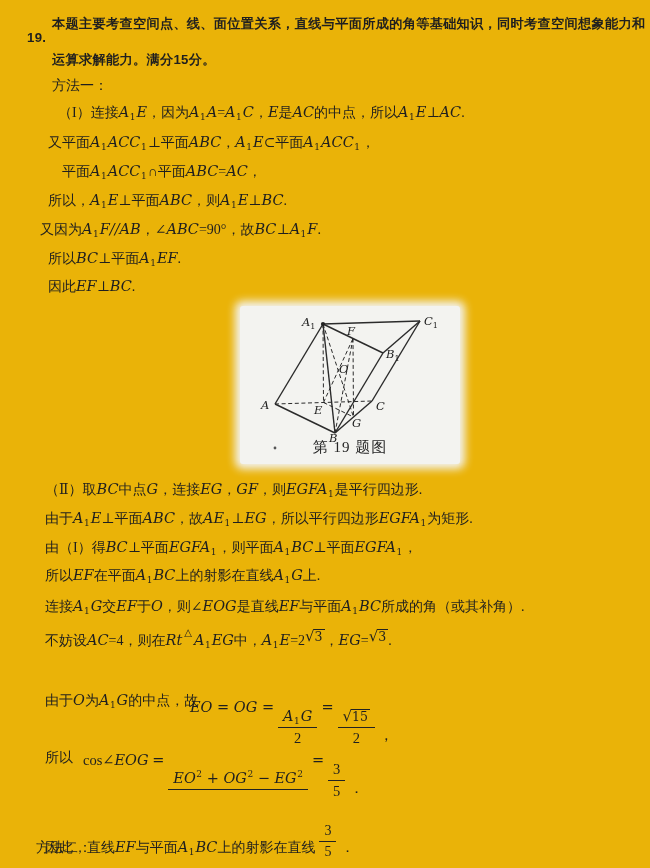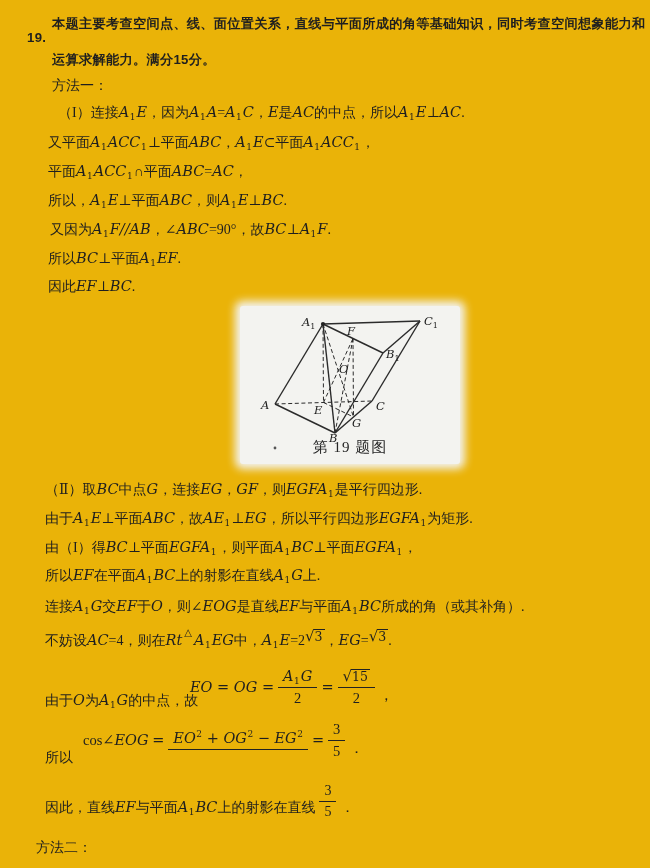--- a/index.html
+++ b/index.html
@@ -10,21 +10,21 @@
   .line.b .t{font-family:"Liberation Sans","DejaVu Sans",sans-serif;font-weight:700;}
   .m{font-family:"DejaVu Serif","Liberation Serif",serif;font-style:italic;font-size:14.5px;}
   sub.sb{font-family:"DejaVu Serif",serif;font-style:normal;font-size:9px;vertical-align:-3px;margin:0 1px 0 .5px;line-height:0;}
   sup.sp{font-family:"DejaVu Serif",serif;font-style:normal;font-size:9px;vertical-align:6px;margin-left:.5px;line-height:0;}
   .rad{display:inline-block;position:relative;top:-4px;font-style:normal;white-space:nowrap;line-height:1;}
   .rad .rs{font-family:"DejaVu Serif",serif;font-size:15px;}
   .rad .rn{display:inline-block;font-family:"DejaVu Serif",serif;font-size:12.5px;border-top:1.2px solid #222;margin-left:-1px;padding:1px 2px 0 1px;}
   .fnum .rad{top:0;}
   .tri{position:relative;top:-9px;font-size:10px;font-family:"DejaVu Sans","Liberation Sans",sans-serif;margin:0 2px;font-style:normal;}
   .fraction{display:inline-block;text-align:center;vertical-align:middle;margin:0 4px;line-height:1.15;}
-  .fraction .fnum{display:block;border-bottom:1.15px solid #222;padding:0 5px 2px;}
+  .fraction .fnum{display:block;border-bottom:1.15px solid #222;padding:0 5px 2px;margin-top:40px;}
   .fraction .fden{display:block;padding-top:2px;}
   .formula{position:absolute;display:flex;align-items:center;font-size:14.5px;white-space:nowrap;}
   .formula .fpart{display:inline-block;}
   .formula .fr-tail{align-self:flex-end;padding-bottom:1px;}
   #conclusion{position:absolute;display:flex;align-items:flex-end;font-size:14px;white-space:nowrap;}
   #conclusion .ctext{padding-bottom:3px;}
   #conclusion .fr-tail{padding-bottom:3px;}
   #figure{position:absolute;left:240px;top:306px;width:220px;height:158px;background:#f3f3f0;border-radius:3px;box-shadow:0 0 8px 5px #f3f3f0;}
   #figure svg{position:absolute;left:0;top:0;}
   #figcap{position:absolute;left:0;top:132px;width:100%;text-align:center;font-size:15px;letter-spacing:1px;color:#262626;font-family:Liberation Serif, serif;}
@@ -33,23 +33,23 @@
 <body>
 
 <div id="page">
   <div id="lines">
       <div class="line b" style="left: 27px; top: 29px;"><span class="t">19.</span></div>
       <div class="line b" style="left: 52px; top: 15px;"><span class="t">本题主要考查空间点、线、面位置关系，直线与平面所成的角等基础知识，同时考查空间想象能力和</span></div>
       <div class="line b" style="left: 52px; top: 51px;"><span class="t">运算求解能力。满分15分。</span></div>
       <div class="line" style="left: 52px; top: 77px;"><span class="t">方法一：</span></div>
       <div class="line" style="left: 58px; top: 104px;"><span class="t">（I）连接</span><span class="m">A</span><sub class="sb">1</sub><span class="m">E</span><span class="t">，因为</span><span class="m">A</span><sub class="sb">1</sub><span class="m">A</span><span class="t">=</span><span class="m">A</span><sub class="sb">1</sub><span class="m">C</span><span class="t">，</span><span class="m">E</span><span class="t">是</span><span class="m">AC</span><span class="t">的中点，所以</span><span class="m">A</span><sub class="sb">1</sub><span class="m">E</span><span class="t">⊥</span><span class="m">AC</span><span class="t">.</span></div>
       <div class="line" style="left: 48px; top: 134px;"><span class="t">又平面</span><span class="m">A</span><sub class="sb">1</sub><span class="m">ACC</span><sub class="sb">1</sub><span class="t">⊥平面</span><span class="m">ABC</span><span class="t">，</span><span class="m">A</span><sub class="sb">1</sub><span class="m">E</span><span class="t">⊂平面</span><span class="m">A</span><sub class="sb">1</sub><span class="m">ACC</span><sub class="sb">1</sub><span class="t">，</span></div>
-      <div class="line" style="left: 48px; top: 163px; text-align: center;"><span class="t">平面</span><span class="m">A</span><sub class="sb">1</sub><span class="m">ACC</span><sub class="sb">1</sub><span class="t">∩平面</span><span class="m">ABC</span><span class="t">=</span><span class="m">AC</span><span class="t">，</span></div>
+      <div class="line" style="left: 62px; top: 163px; text-align: center;"><span class="t">平面</span><span class="m">A</span><sub class="sb">1</sub><span class="m">ACC</span><sub class="sb">1</sub><span class="t">∩平面</span><span class="m">ABC</span><span class="t">=</span><span class="m">AC</span><span class="t">，</span></div>
       <div class="line" style="left: 48px; top: 192px;"><span class="t">所以，</span><span class="m">A</span><sub class="sb">1</sub><span class="m">E</span><span class="t">⊥平面</span><span class="m">ABC</span><span class="t">，则</span><span class="m">A</span><sub class="sb">1</sub><span class="m">E</span><span class="t">⊥</span><span class="m">BC</span><span class="t">.</span></div>
-      <div class="line" style="left: 50px; top: 221px;"><span class="t">又因为</span><span class="m">A</span><sub class="sb">1</sub><span class="m">F//AB</span><span class="t">，∠</span><span class="m">ABC</span><span class="t">=90°，故</span><span class="m">BC</span><span class="t">⊥</span><span class="m">A</span><sub class="sb">1</sub><span class="m">F</span><span class="t">.</span></div>
+      <div class="line" style="left: 40px; top: 221px;"><span class="t">又因为</span><span class="m">A</span><sub class="sb">1</sub><span class="m">F//AB</span><span class="t">，∠</span><span class="m">ABC</span><span class="t">=90°，故</span><span class="m">BC</span><span class="t">⊥</span><span class="m">A</span><sub class="sb">1</sub><span class="m">F</span><span class="t">.</span></div>
       <div class="line" style="left: 48px; top: 250px;"><span class="t">所以</span><span class="m">BC</span><span class="t">⊥平面</span><span class="m">A</span><sub class="sb">1</sub><span class="m">EF</span><span class="t">.</span></div>
       <div class="line" style="left: 48px; top: 278px;"><span class="t">因此</span><span class="m">EF</span><span class="t">⊥</span><span class="m">BC</span><span class="t">.</span></div>
       <div class="line" style="left: 45px; top: 481px;"><span class="t">（Ⅱ）取</span><span class="m">BC</span><span class="t">中点</span><span class="m">G</span><span class="t">，连接</span><span class="m">EG</span><span class="t">，</span><span class="m">GF</span><span class="t">，则</span><span class="m">EGFA</span><sub class="sb">1</sub><span class="t">是平行四边形.</span></div>
       <div class="line" style="left: 45px; top: 510px;"><span class="t">由于</span><span class="m">A</span><sub class="sb">1</sub><span class="m">E</span><span class="t">⊥平面</span><span class="m">ABC</span><span class="t">，故</span><span class="m">AE</span><sub class="sb">1</sub><span class="t">⊥</span><span class="m">EG</span><span class="t">，所以平行四边形</span><span class="m">EGFA</span><sub class="sb">1</sub><span class="t">为矩形.</span></div>
       <div class="line" style="left: 45px; top: 539px;"><span class="t">由（I）得</span><span class="m">BC</span><span class="t">⊥平面</span><span class="m">EGFA</span><sub class="sb">1</sub><span class="t">，则平面</span><span class="m">A</span><sub class="sb">1</sub><span class="m">BC</span><span class="t">⊥平面</span><span class="m">EGFA</span><sub class="sb">1</sub><span class="t">，</span></div>
       <div class="line" style="left: 45px; top: 567px;"><span class="t">所以</span><span class="m">EF</span><span class="t">在平面</span><span class="m">A</span><sub class="sb">1</sub><span class="m">BC</span><span class="t">上的射影在直线</span><span class="m">A</span><sub class="sb">1</sub><span class="m">G</span><span class="t">上.</span></div>
       <div class="line" style="left: 45px; top: 598px;"><span class="t">连接</span><span class="m">A</span><sub class="sb">1</sub><span class="m">G</span><span class="t">交</span><span class="m">EF</span><span class="t">于</span><span class="m">O</span><span class="t">，则∠</span><span class="m">EOG</span><span class="t">是直线</span><span class="m">EF</span><span class="t">与平面</span><span class="m">A</span><sub class="sb">1</sub><span class="m">BC</span><span class="t">所成的角（或其补角）.</span></div>
       <div class="line" style="left: 45px; top: 632px;"><span class="t">不妨设</span><span class="m">AC</span><span class="t">=4，则在</span><span class="m">Rt</span><span class="tri">△</span><span class="m">A</span><sub class="sb">1</sub><span class="m">EG</span><span class="t">中，</span><span class="m">A</span><sub class="sb">1</sub><span class="m">E</span><span class="t">=2</span><span class="rad"><span class="rs">√</span><span class="rn">3</span></span><span class="t">，</span><span class="m">EG</span><span class="t">=</span><span class="rad"><span class="rs">√</span><span class="rn">3</span></span><span class="t">.</span></div>
       <div class="line" style="left: 45px; top: 692px;"><span class="t">由于</span><span class="m">O</span><span class="t">为</span><span class="m">A</span><sub class="sb">1</sub><span class="m">G</span><span class="t">的中点，故</span></div>
       <div class="line" style="left: 45px; top: 749px;"><span class="t">所以</span></div>

